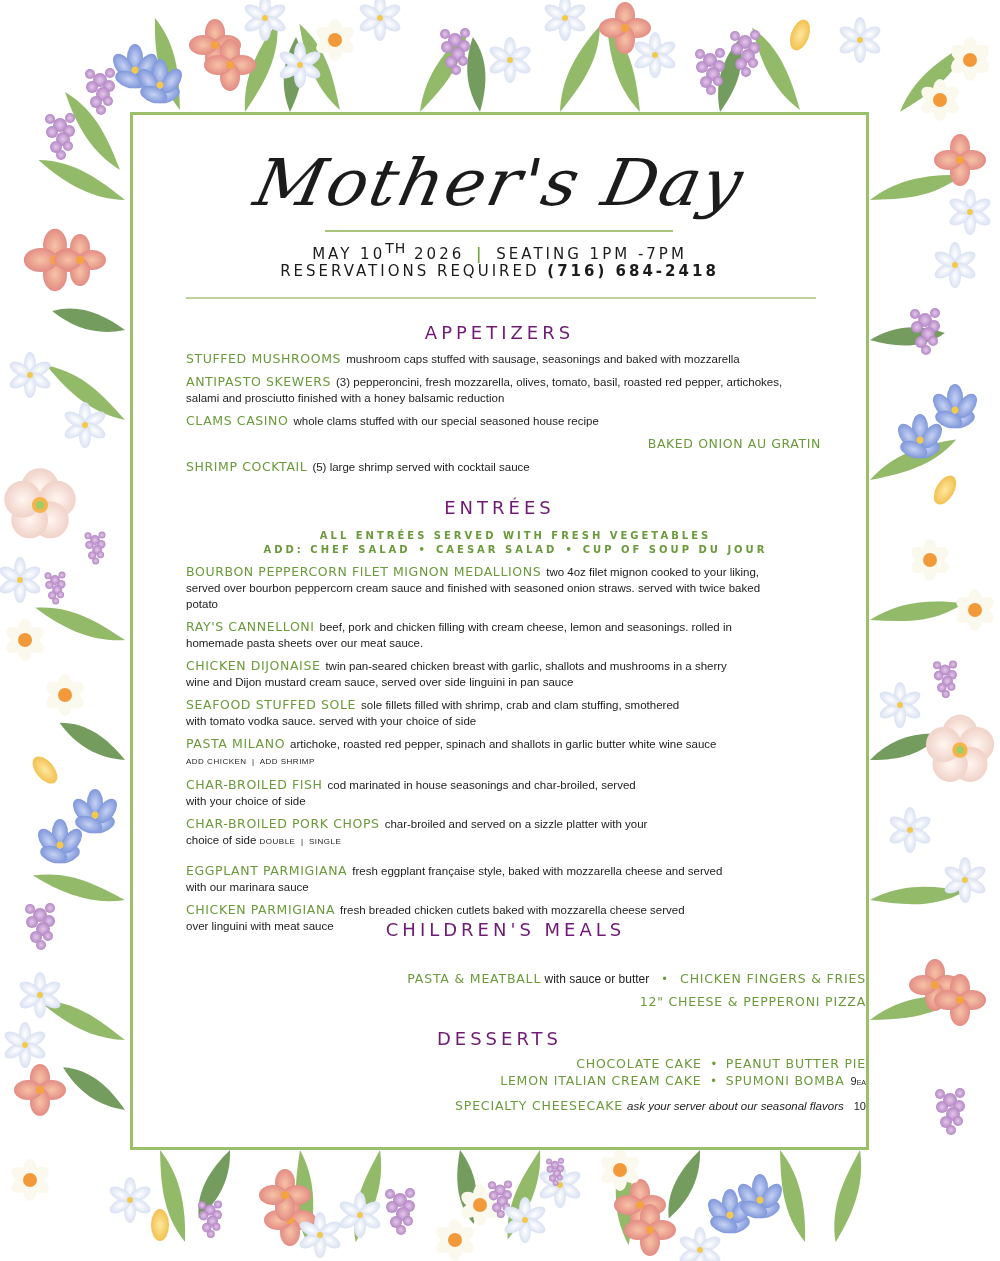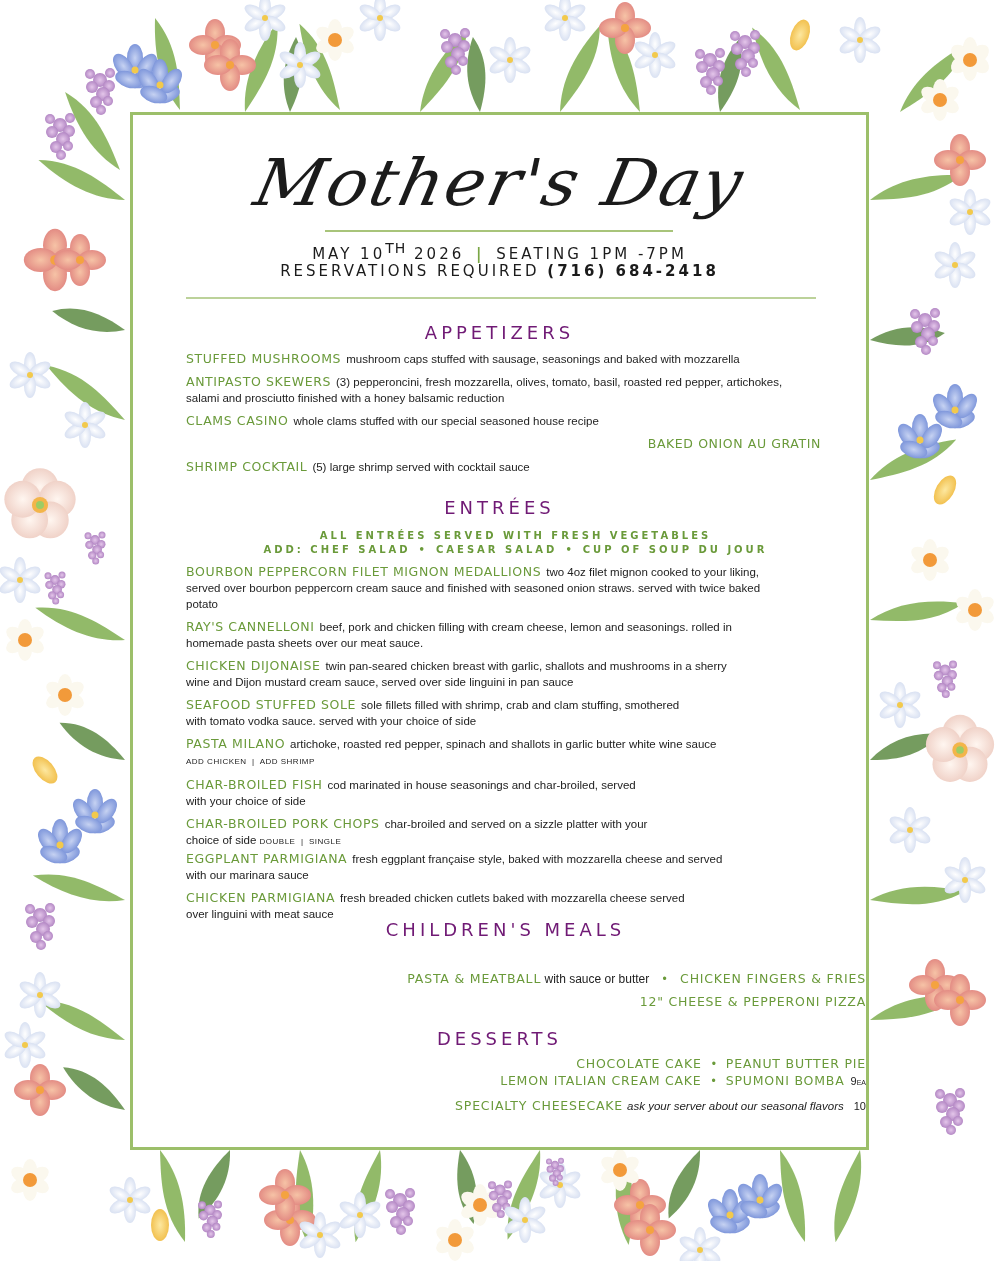--- a/index.html
+++ b/index.html
@@ -312,21 +312,21 @@
     <span>CHEF SALAD</span><span class="dot">•</span><span>CAESAR SALAD</span><span class="dot">•</span><span>CUP OF SOUP DU JOUR</span>
   </div>
 
   <div class="items" style="top:449px; width:580px;">
     <p class="item" style="margin-bottom:7px; width:580px;"><span class="name">BOURBON PEPPERCORN FILET MIGNON MEDALLIONS</span><span>two 4oz filet mignon cooked to your liking, served over bourbon peppercorn cream sauce and finished with seasoned onion straws. served with twice baked potato</span></p>
     <p class="item" style="margin-bottom:7px; width:570px;"><span class="name">RAY'S CANNELLONI</span><span>beef, pork and chicken filling with cream cheese, lemon and seasonings. rolled in homemade pasta sheets over our meat sauce.</span></p>
     <p class="item" style="margin-bottom:7px; width:555px;"><span class="name">CHICKEN DIJONAISE</span><span>twin pan-seared chicken breast with garlic, shallots and mushrooms in a sherry wine and Dijon mustard cream sauce, served over side linguini in pan sauce</span></p>
     <p class="item" style="margin-bottom:7px; width:500px;"><span class="name">SEAFOOD STUFFED SOLE</span><span>sole fillets filled with shrimp, crab and clam stuffing, smothered with tomato vodka sauce. served with your choice of side</span></p>
     <p class="item" style="margin-bottom:7px; width:610px;"><span class="name">PASTA MILANO</span><span>artichoke, roasted red pepper, spinach and shallots in garlic butter white wine sauce</span><br><span class="small-caps" style="white-space:pre;">ADD CHICKEN  |  ADD SHRIMP</span></p>
     <p class="item" style="margin-bottom:7px; width:470px;"><span class="name">CHAR-BROILED FISH</span><span>cod marinated in house seasonings and char-broiled, served with your choice of side</span></p>
-    <p class="item" style="margin-bottom:1px; width:480px;"><span class="name">CHAR-BROILED PORK CHOPS</span><span>char-broiled and served on a sizzle platter with your choice of side</span> <span class="small-caps" style="white-space:pre;">DOUBLE  |  SINGLE</span></p>
+    <p class="item" style="margin-bottom:13px; width:480px;"><span class="name">CHAR-BROILED PORK CHOPS</span><span>char-broiled and served on a sizzle platter with your choice of side</span> <span class="small-caps" style="white-space:pre;">DOUBLE  |  SINGLE</span></p>
     <p class="item" style="margin-bottom:7px; width:540px;"><span class="name">EGGPLANT PARMIGIANA</span><span>fresh eggplant française style, baked with mozzarella cheese and served with our marinara sauce</span></p>
     <p class="item" style="width:520px;"><span class="name">CHICKEN PARMIGIANA</span><span>fresh breaded chicken cutlets baked with mozzarella cheese served over linguini with meat sauce</span></p>
   </div>
 
   <div class="section-title" style="top:804px;padding-left:6px;">CHILDREN'S MEALS</div>
   <div class="center-line" style="top:856px;">
     <span class="name">PASTA &amp; MEATBALL</span>
     <span>with sauce or butter</span>
     <span class="dot">•</span>
     <span class="name">CHICKEN FINGERS &amp; FRIES</span>

